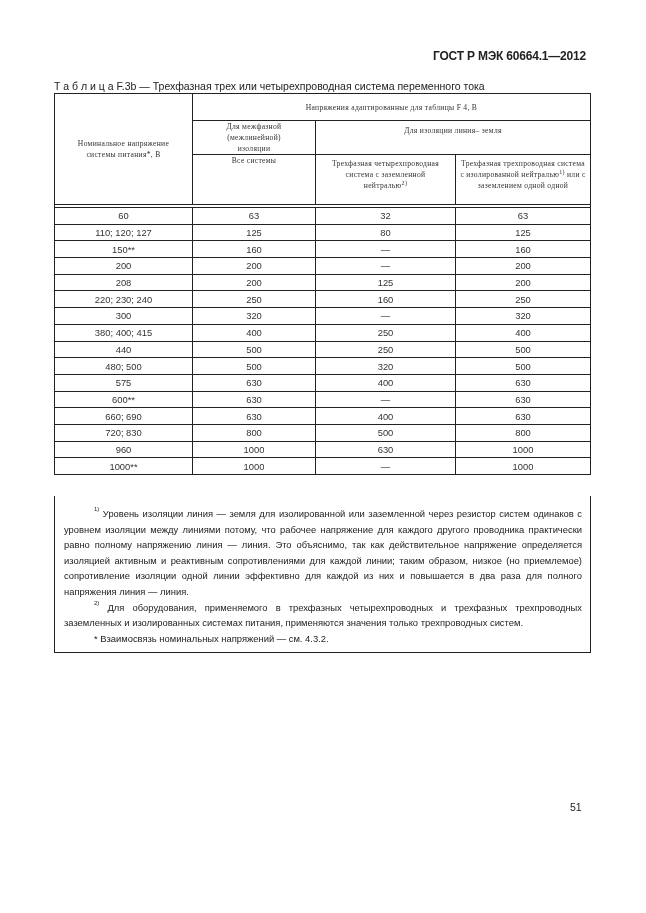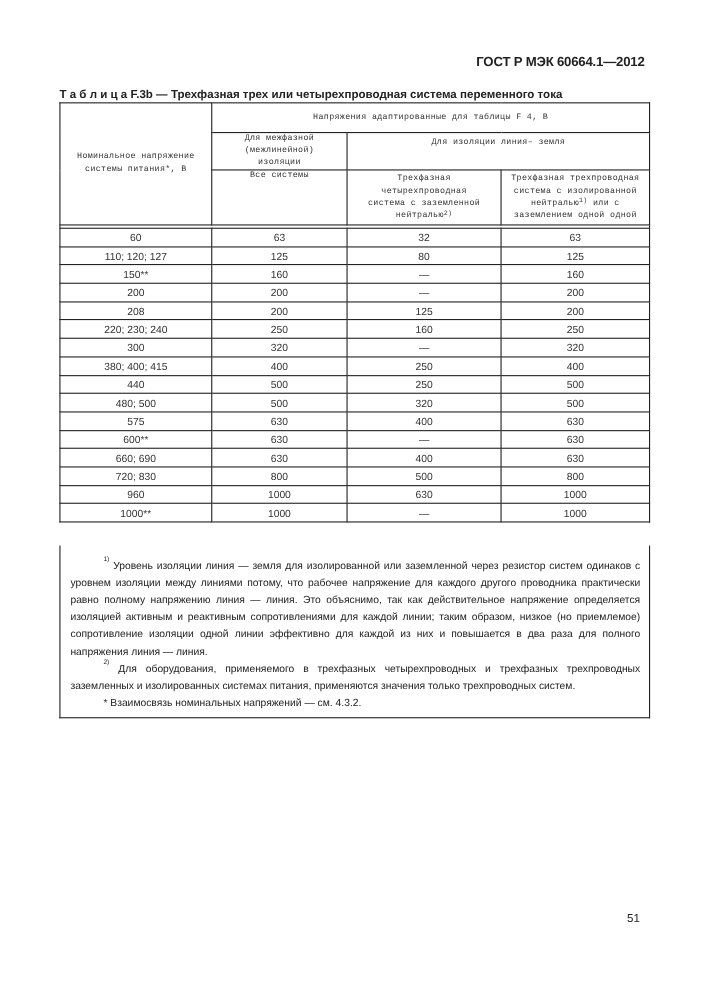--- a/index.html
+++ b/index.html
@@ -1,30 +1,30 @@
 <!DOCTYPE html>
 <html><head>
 <meta charset="utf-8">
 <style>
   html, body { margin:0; padding:0; background:#fff; }
   body { width:646px; height:913px; position:relative; font-family:"Liberation Sans", sans-serif; color:#222; overflow:hidden; }
   .doc-id { position:absolute; top:49px; right:60px; font-weight:bold; font-size:12px; letter-spacing:-0.2px;text-align:center; }
-  .caption { position:absolute; top:80px; left:54px; font-size:10.5px; white-space:nowrap;font-weight:bold; }
+  .caption { position:absolute; top:80px; left:54px; font-size:10.5px; white-space:nowrap; }
   table.tbl { position:absolute; top:93px; left:54px; width:536px; border-collapse:collapse; table-layout:fixed; font-size:9.5px; }
   table.tbl td { border:1px solid #222; text-align:center; padding:0; }
-  .hdr td { font-family:Liberation Mono, monospace; font-size:7.6px; color:#333; letter-spacing:0.3px; line-height:11px; }
+  .hdr td { font-family:Liberation Serif, serif; font-size:7.6px; color:#333; letter-spacing:0.3px; line-height:11px; }
   .h1 td { height:26px; }
   .h2 td { height:22px; }
   .h3 td { height:46px; vertical-align:top; padding-top:3px; }
   .gap td { height:2px; border-left:1px solid #222; border-right:1px solid #222; border-top:1px solid #222; border-bottom:1px solid #222; }
   .row td { height:15.7px; font-size:9.4px; color:#333; line-height:15px; }
   sup { font-size:6px; vertical-align:top; line-height:6px; }
   .notes { position:absolute; top:496px; left:54px; width:518px; height:146px; border:1px solid #222; border-top:none; padding:10px 8px 0 9px; font-size:9.4px; line-height:15.6px; color:#222; text-align:justify; }
   .notes p { margin:0; text-indent:30px; }
-  .page-num { position:absolute; top:829px; left:570px; font-size:10.5px; }
+  .page-num { position:absolute; top:801px; left:570px; font-size:10.5px; }
 </style>
 </head>
 <body>
 
 <div class="doc-id">ГОСТ Р МЭК 60664.1—2012</div>
 
 <div class="caption">
   <span>Т а б л и ц а</span>
   <span>F.3b — Трехфазная трех или четырехпроводная система переменного тока</span>
 </div>

